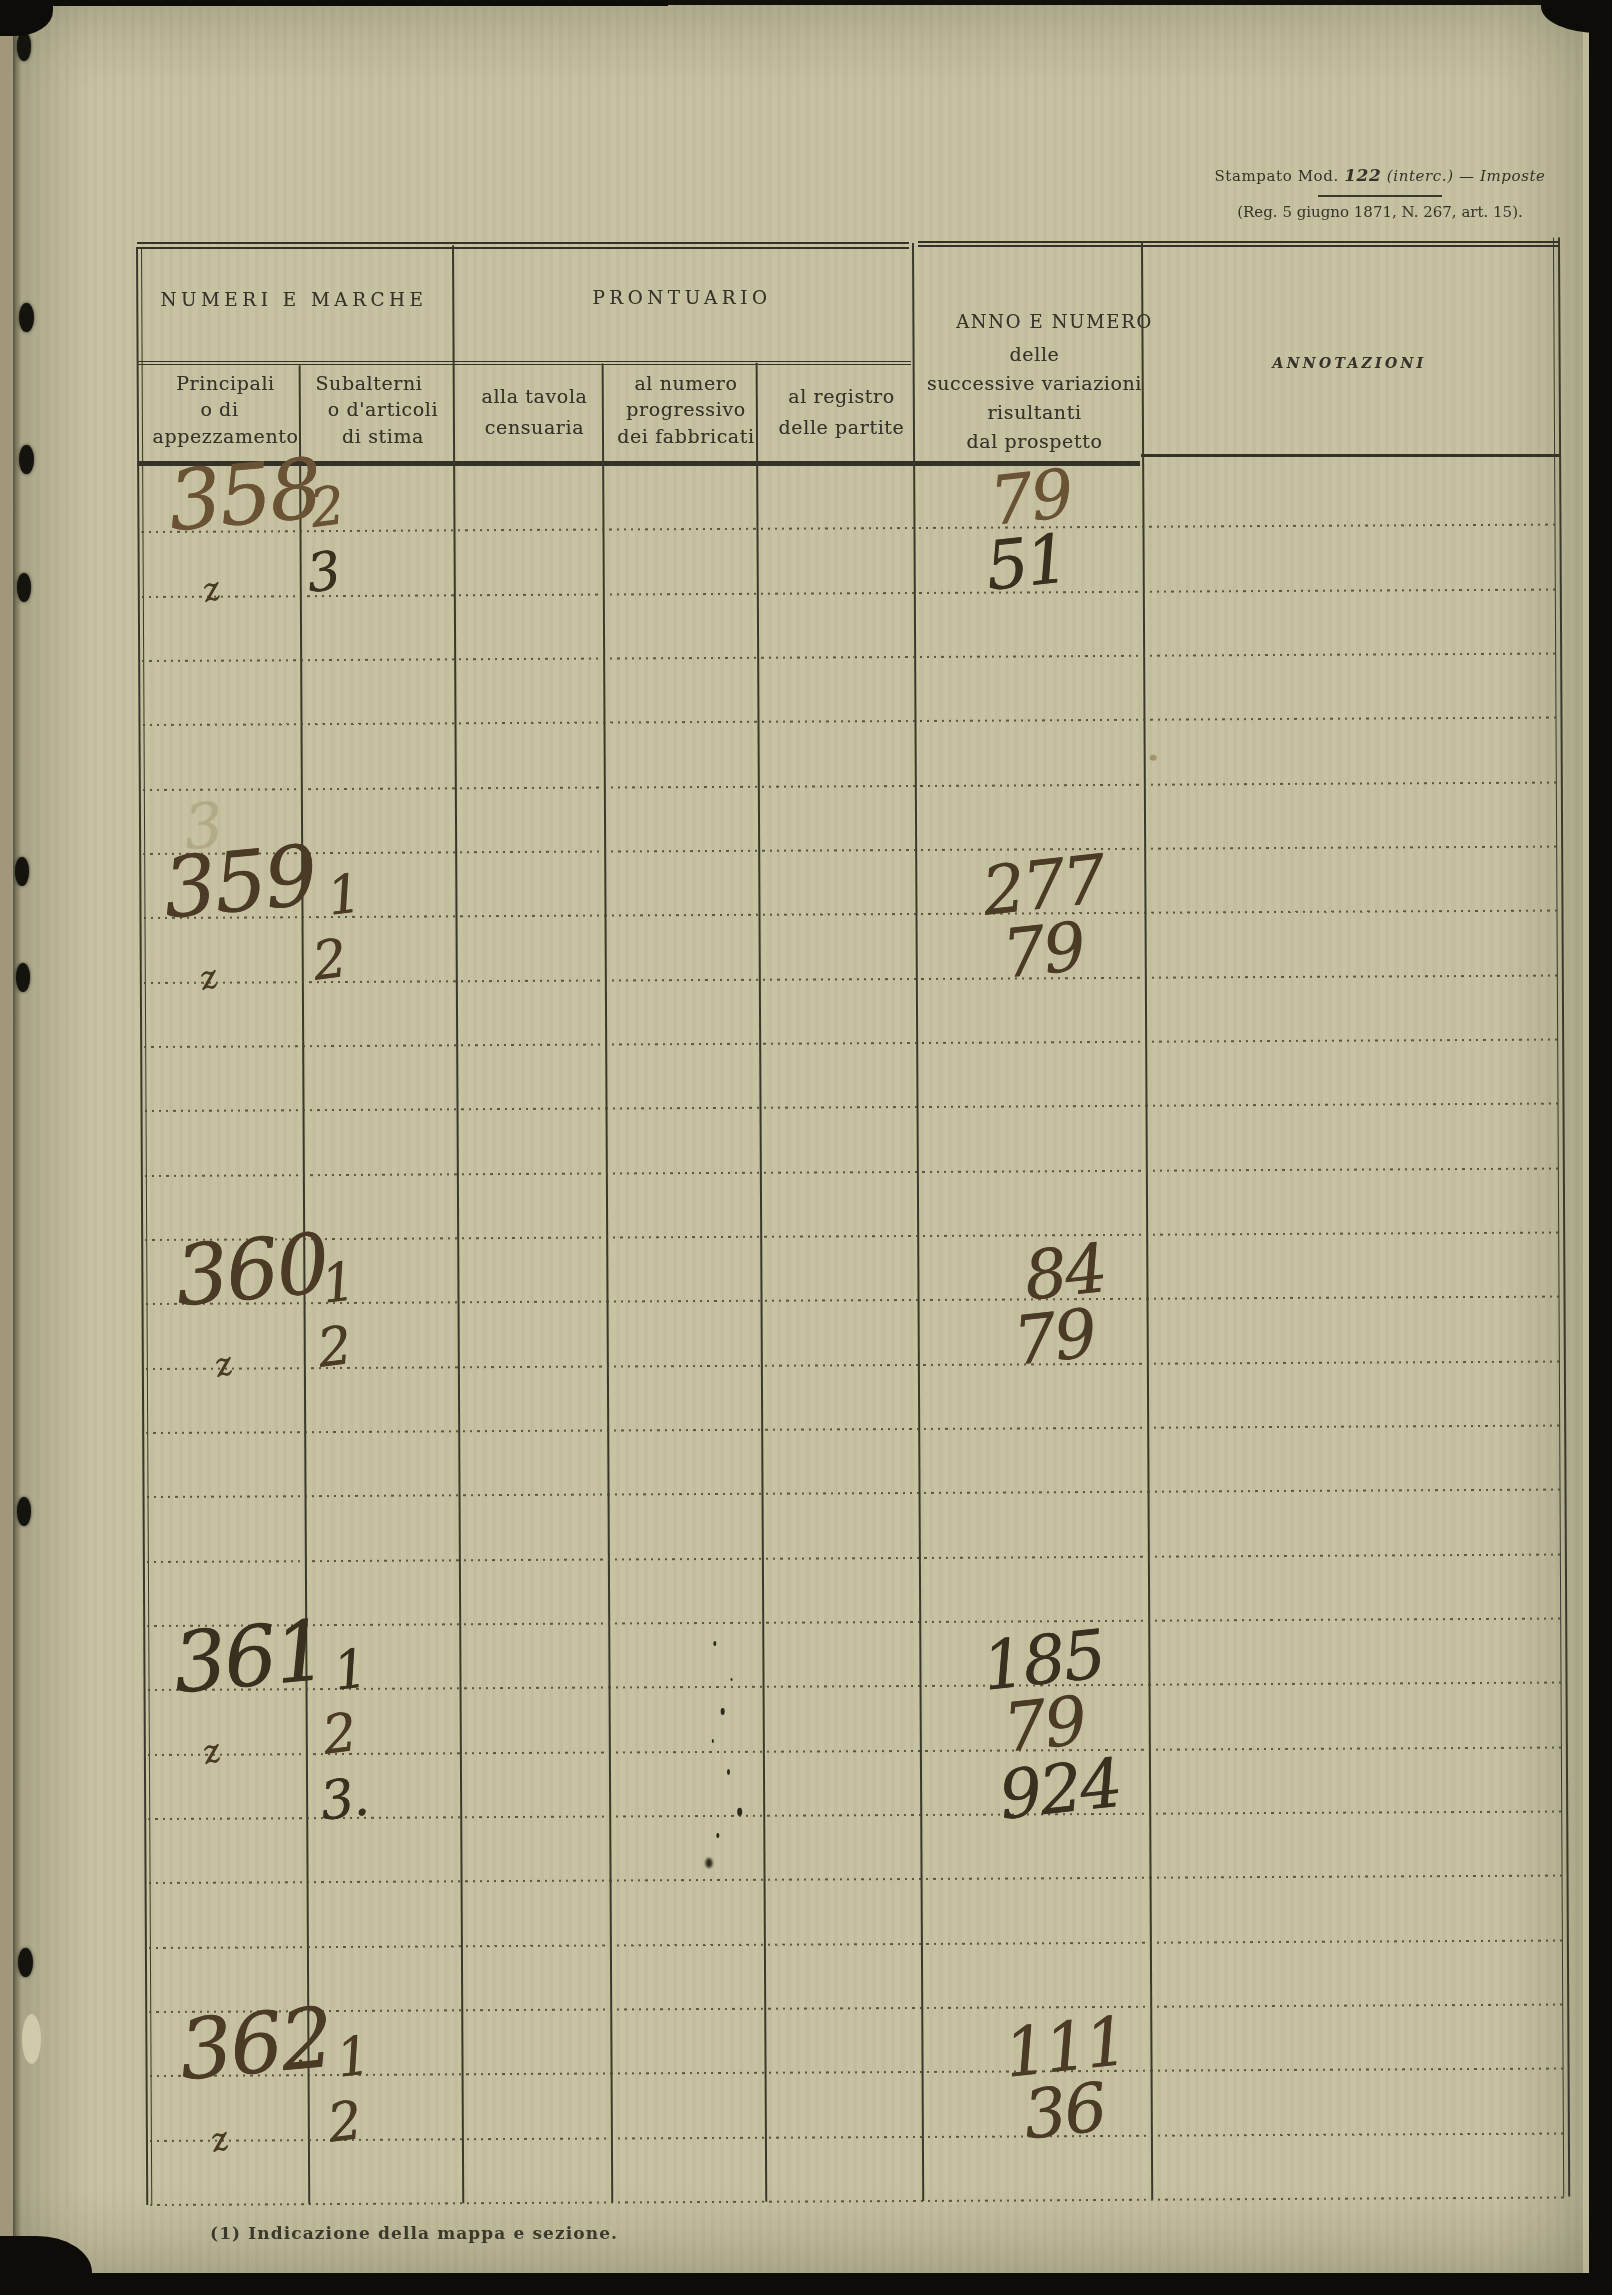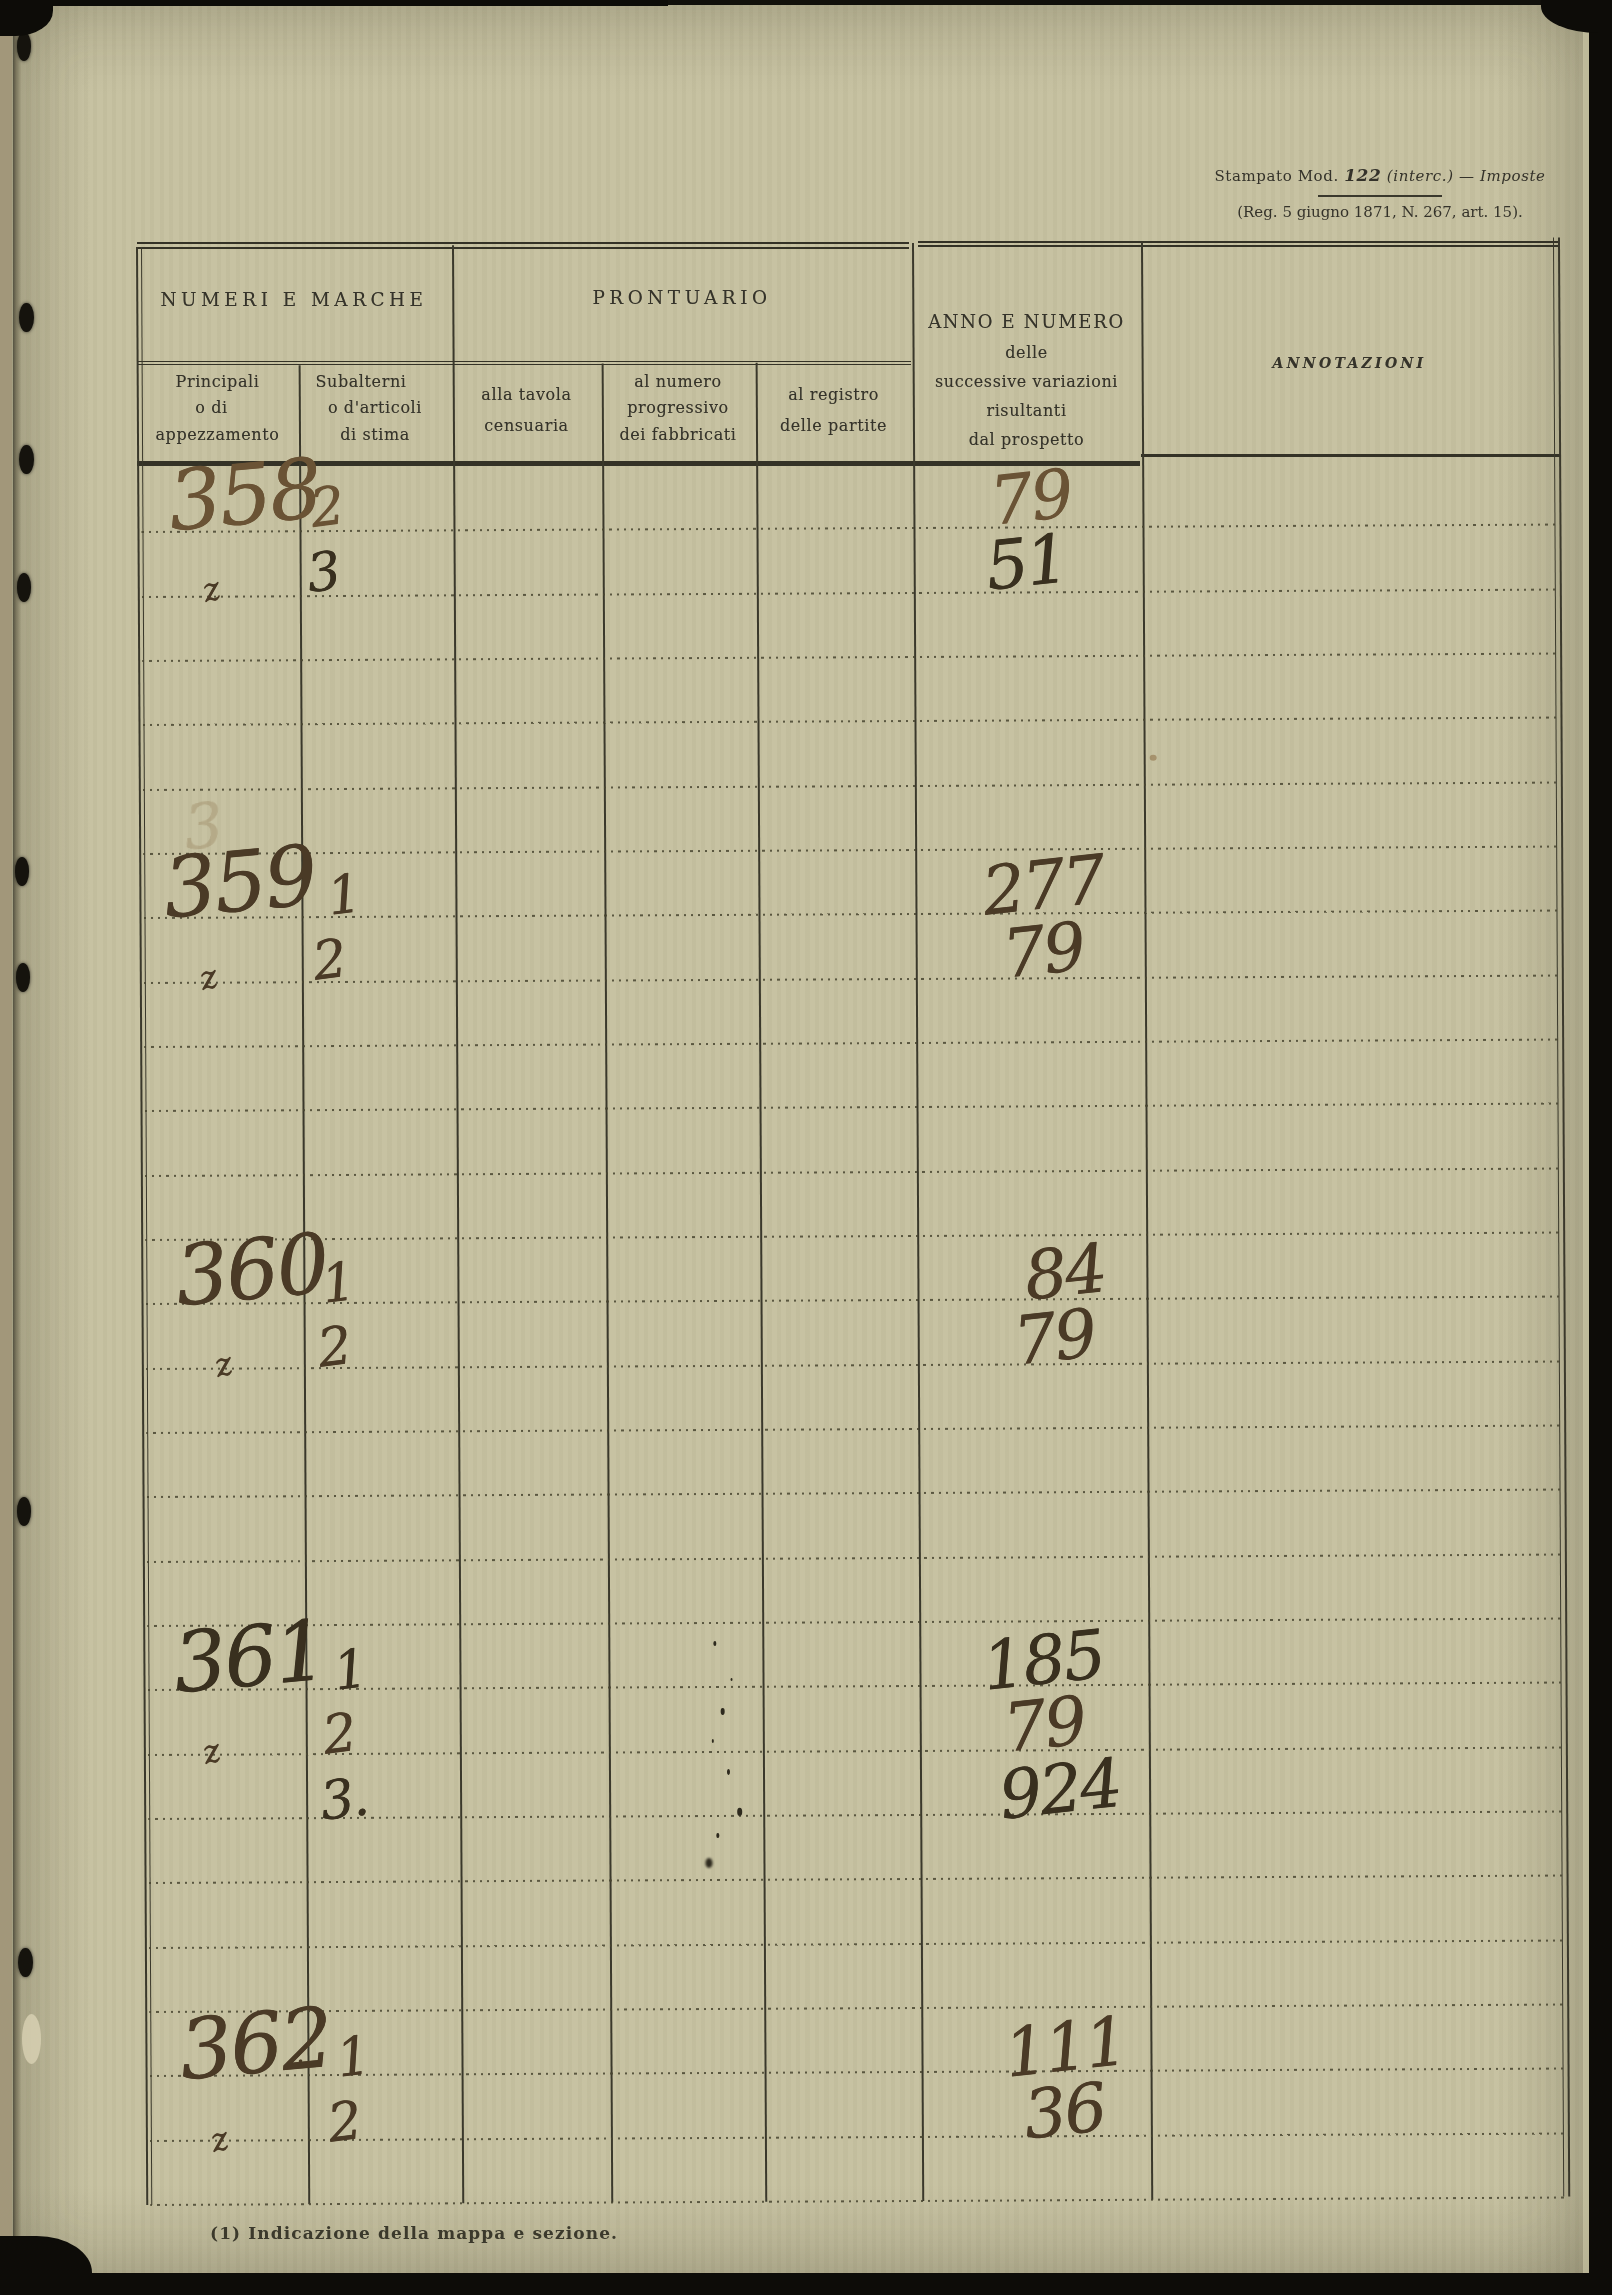--- a/index.html
+++ b/index.html
@@ -47,22 +47,22 @@
   .vwrap{position:absolute;left:0;top:0;width:1612px;height:2295px;
          transform:rotate(-0.3deg);transform-origin:137px 247px;}
   .vrule{position:absolute;background:#3a382b;}
   .dotrow{position:absolute;left:140px;width:1417px;height:1.7px;opacity:.85;
           background:repeating-linear-gradient(90deg,#47442f 0 2.2px, rgba(0,0,0,0) 2.2px 7.2px);}
 
   
   .h-label{position:absolute;color:#35332a;text-align:center;
            text-shadow:0 0 0.6px rgba(40,38,28,.35);}
   .grp{font-size:18.4px;letter-spacing:4.5px;}
-  .sub{font-size:16px;letter-spacing:0.6px;}
-  .anno-top{font-size:18px;letter-spacing:1.7px;}
+  .sub{font-size:19px;letter-spacing:0.6px;padding-left:8px;}
+  .anno-top{font-size:18px;letter-spacing:1.7px;padding-left:28px;}
   .annotazioni{font-size:14px;font-style:italic;font-weight:bold;letter-spacing:3.3px;}
 
   
   .hw{position:absolute;font-family:"DejaVu Serif",serif;font-style:italic;line-height:1;
       white-space:nowrap;letter-spacing:-2.2px;text-shadow:0.3px 0.3px 0.3px currentColor;}
   .hw.p{font-size:83px;transform:rotate(-5deg);}
   .hw.s{font-size:53px;transform:rotate(-7deg);}
   .hw.v{font-size:67px;transform:rotate(-6deg);}
   .hw.ditto{font-size:32px;transform:rotate(-14deg);}
   .hw.dotmark{font-size:24.5px;}

